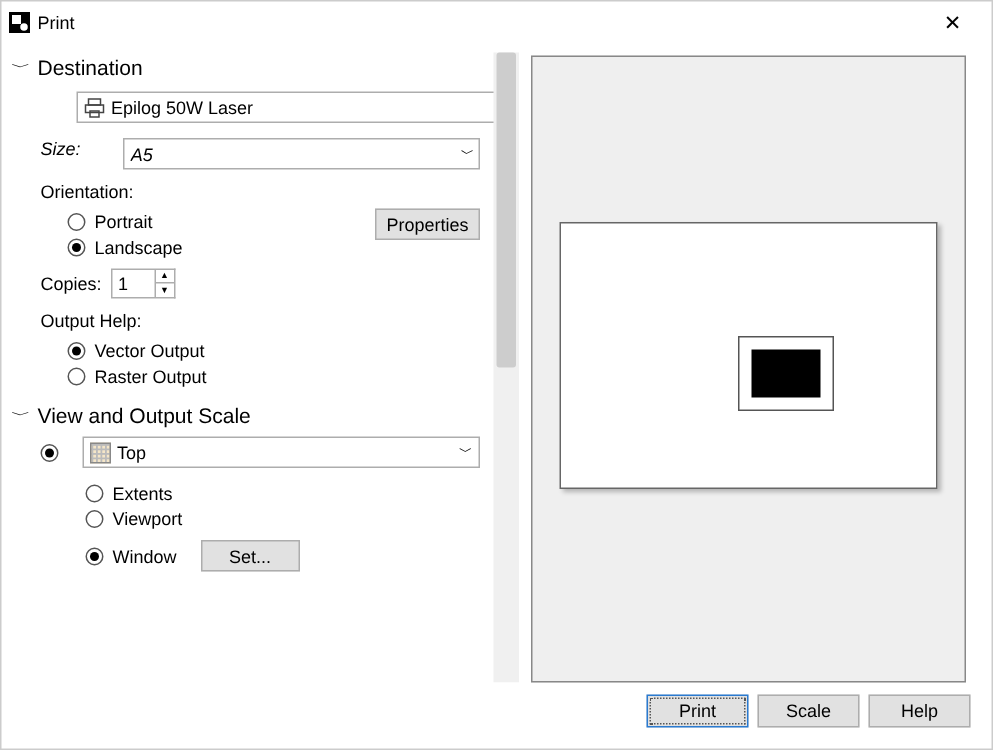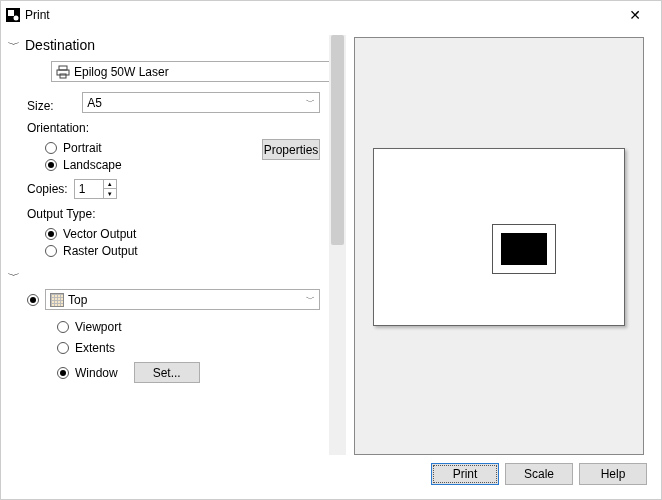--- a/index.html
+++ b/index.html
@@ -19,38 +19,38 @@
   .preview-obj-border { position: absolute; left: 118px; top: 75px; width: 64px; height: 50px; border: 1px solid #555;}
   .preview-obj { position: absolute; left: 8px; top: 8px; right: 8px; bottom: 8px; background: #000; }
   .watermark { position:absolute; left:195px; top:93px; color:#eee; font-size:11px; opacity:0.5;}
   h3.section { font-size: 14px; font-weight: normal; color: #000; margin: 2px 0 8px -2px; display:flex; align-items:center; gap:6px; cursor:pointer;}
   h3.section .chev { font-size: 10px; transform: scale(1.3,0.8); }
   .section-body { padding-left: 16px; padding-right: 26px; }
   .combo { display: flex; align-items: center; width: 294px; height: 21px; border: 1px solid #adadad; padding: 0 4px; background: #fff; cursor: pointer; margin-bottom: 10px; margin-left: 24px;}
   .combo .cicon { width: 14px; height: 14px; margin-right: 4px; display:flex; align-items:center; justify-content:center;}
   .combo .ctext { flex: 1; font-size: 12px; white-space: nowrap; overflow:hidden;}
   .combo .carrow { font-size: 9px;}
-  .row { display: flex; align-items: flex-end; margin-bottom: 8px; }
+  .row { display: flex; align-items: flex-start; margin-bottom: 8px; font-style: italic; }
   .row .lbl { width: 34px; }
   .grp-title { margin: 6px 0 4px 0; }
   .radiolist { padding-left: 18px; }
   .radio-row { display: flex; align-items: center; gap: 6px; height: 17px; }
   .radio { width: 12px; height: 12px; border: 1px solid #555; border-radius: 50%; display: flex; align-items: center; justify-content: center; flex: 0 0 auto; cursor:pointer; background:#fff;}
   .radio.sel::after { content: ""; width: 6px; height: 6px; background: #000; border-radius: 50%; }
   .orient-block { display:flex; align-items:flex-start;}
   .orient-left { flex:1;}
   .btn { height: 21px; border: 1px solid #adadad; background: #e1e1e1; font-size: 12px; padding: 0 14px; cursor: pointer; display:inline-flex; align-items:center; justify-content:center;}
-  .properties-btn { width: 58px; padding:0;}
+  .properties-btn { width: 70px; padding:0;}
   .copies-row { display: flex; align-items: center; gap: 6px; margin: 6px 0 8px 0;}
   .spin { display:flex; height:20px;}
   .spin input { width: 30px; height: 20px; border: 1px solid #adadad; text-align: left; padding-left:4px; font-size:12px;}
   .spin-btns { display:flex; flex-direction:column; border:1px solid #adadad; border-left:none;}
   .spin-btns div { width: 12px; height: 9px; font-size: 6px; display:flex; align-items:center; justify-content:center; cursor:pointer; line-height:1;}
   .spin-btns div:first-child{border-bottom:1px solid #adadad;}
-  .top-combo { width: 276px; margin-left:0;}
+  .top-combo { width: 276px; margin-left:10px;}
   .top-icon { width:14px; height:14px; border:1px solid #888;
     background-image:
       linear-gradient(#bbb 1px, transparent 1px),
       linear-gradient(90deg, #bbb 1px, transparent 1px);
     background-size: 3px 3px;
     background-color:#f5e6c8;
   }
   .set-btn { height:21px; width:66px; margin-left:10px; padding:0;}
   .footer { height: 38px; display:flex; align-items:center; justify-content:flex-end; gap:6px; padding-right: 14px;}
   .footer .btn { width: 68px; height:22px; padding:0;}
@@ -124,56 +124,57 @@
         <span>Copies:</span>
         <div class="spin">
           <input value="1" style="">
           <div class="spin-btns">
             <div>▲</div>
             <div>▼</div>
           </div>
         </div>
       </div>
 
-      <div class="grp-title">Output Type:</div>
+      <div class="grp-title">Output Help:</div>
       <div class="radiolist">
         <div class="radio-row">
             <span class="radio sel"></span>
             <span>Vector Output</span>
           </div>
         <div class="radio-row">
             <span class="radio"></span>
             <span>Raster Output</span>
           </div>
       </div>
 
     </div>
 
     <h3 class="section" style="margin-top:10px;">
       <span class="chev">﹀</span>
+      <span>View and Output Scale</span>
     </h3>
 
     <div class="section-body">
       <div class="radio-row" style="padding:0;">
         <span class="radio sel"></span>
         <div class="combo top-combo" style="margin-bottom:0;">
           <span class="cicon top-icon"></span>
           <span class="ctext">Top</span>
           <span class="carrow">﹀</span>
         </div>
       </div>
 
       <div class="radiolist" style="margin-top:10px;padding-left:30px;">
+        <div class="radio-row" style="margin-top:4px;">
+            <span class="radio"></span>
+            <span>Extents</span>
+          </div>
         <div class="radio-row">
             <span class="radio"></span>
             <span>Viewport</span>
-          </div>
-        <div class="radio-row" style="margin-top:4px;">
-            <span class="radio"></span>
-            <span>Extents</span>
           </div>
         <div class="radio-row" style="margin-top:8px;">
           <span class="radio sel"></span>
           <span>Window</span>
           <button class="btn set-btn">Set...</button>
         </div>
       </div>
 
     </div>
 

